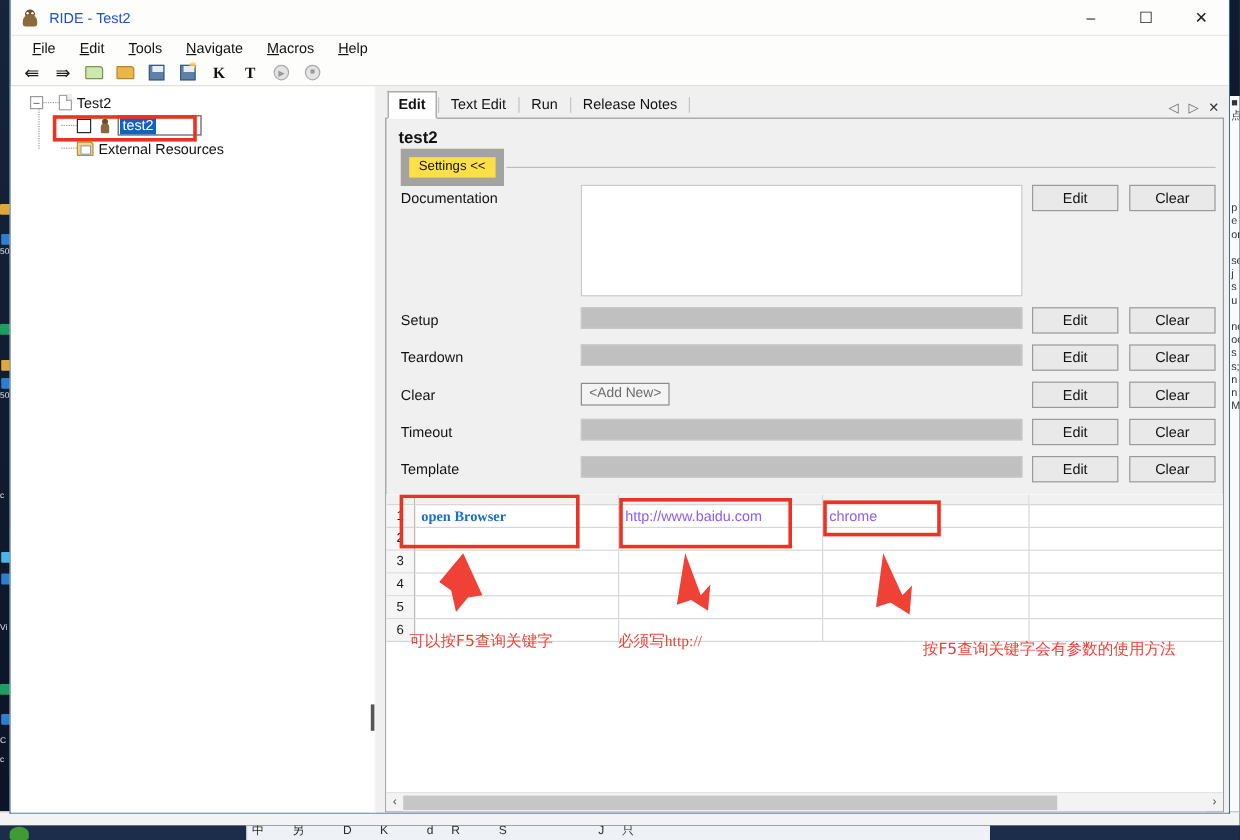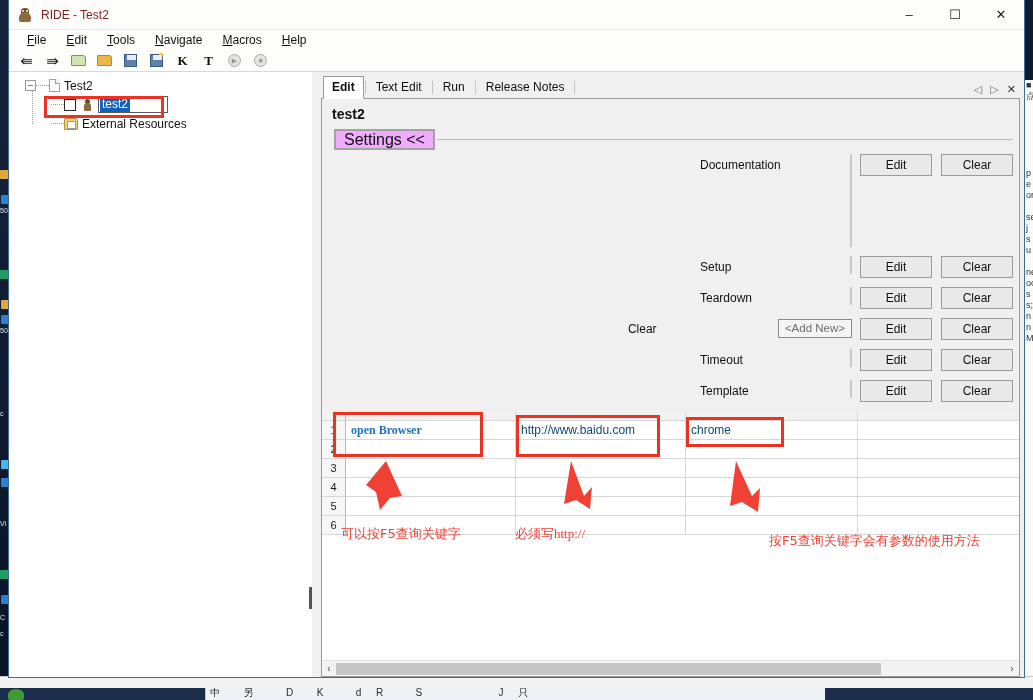--- a/index.html
+++ b/index.html
@@ -82,21 +82,21 @@
   }
   #app-icon .head {
     position: absolute; left: 4px; top: 1px; width: 8px; height: 6px;
     background: #6d4f28; border-radius: 50% 50% 30% 30%;
   }
   #app-icon .e1, #app-icon .e2 {
     position: absolute; top: 3px; width: 2px; height: 2px;
     background: #fff; border-radius: 50%;
   }
   #app-icon .e1 { left: 5px; } #app-icon .e2 { left: 9px; }
-  #title-text { font-size: 12px; color: #7f1d1d; }
+  #title-text { font-size: 12px; color: #1d4ed8; }
   #win-buttons { margin-left: auto; display: flex; height: 30px; }
   .winbtn {
     width: 46px; height: 30px; display: flex;
     align-items: center; justify-content: center;
     color: #222; font-size: 13px; background: transparent;
   }
 
   
   #menubar {
     height: 20px; display: flex; align-items: center;
@@ -265,29 +265,29 @@
     font-size: 14px; font-weight: bold; color: #111;
     padding: 7px 0 6px 10px; flex: none;
   }
 
   
   #settings-row {
     display: flex; align-items: center; padding: 0 6px 0 12px;
     height: 22px; flex: none;
   }
   #settings-btn {
-    font-size: 16px; background: #f0abfc; border: 2px solid #a3a3a3;
+    font-size: 11px; background: #fde047; border: 7px solid #a3a3a3;
     padding: 2px 8px; color: #111; line-height: 13px;
   }
   #settings-line { flex: 1; height: 1px; background: #bdbdbd; margin-left: 2px; }
 
   
   #settings-form {
     flex: none; padding: 4px 6px 0 12px;
-    display: flex; flex-direction: column; gap: 0; align-items: flex-end;
+    display: flex; flex-direction: column; gap: 0;
   }
   .frow { display: flex; align-items: flex-start; }
   .flabel {
     width: 150px; font-size: 12px; color: #111; flex: none;
     padding-top: 4px;
   }
   .fvalue { flex: 1; min-width: 0; }
   .doc-area {
     background: #ffffff; border: 1px solid #c9c9c9;
     height: 93px; width: 100%;
@@ -324,21 +324,21 @@
   .grow.hdr { height: 9px; }
   .gnum {
     width: 24px; flex: none; background: #f6f6f6;
     border-right: 1px solid #b9b9b9; border-bottom: 1px solid #d7d7d7;
     font-size: 11px; color: #1a1a1a;
     display: flex; align-items: center; justify-content: center;
   }
   .gcell {
     flex: none; border-right: 1px solid #d7d7d7;
     border-bottom: 1px solid #d7d7d7;
-    font-size: 12px; color: #0c4a6e; padding: 0 0 0 5px;
+    font-size: 12px; color: #8b5cf6; padding: 0 0 0 5px;
     display: flex; align-items: center; overflow: hidden;
     white-space: nowrap;
   }
   .c1 { width: 170px; } .c2 { width: 170px; }
   .c3 { width: 172px; } .c4 { width: 172px; }
   .gcell.kw { color: #1a70c8; font-weight: bold; font-family: Liberation Serif, serif; }
   .grow.hdrband .gnum { background: #f1f1f1; border-bottom: 1px solid #d7d7d7; }
   .grow.hdrband .gcell { background: #f1f1f1; }
   #grid-blank { flex: 1; background: #ffffff; border-top: 1px solid #ffffff; }
   #grid-blank-left {

